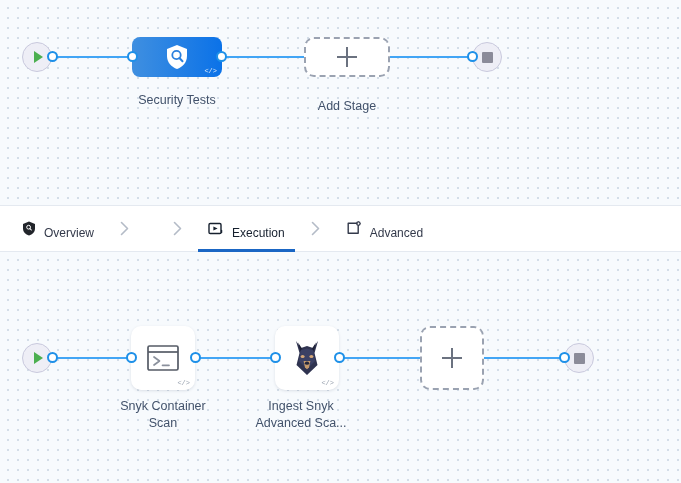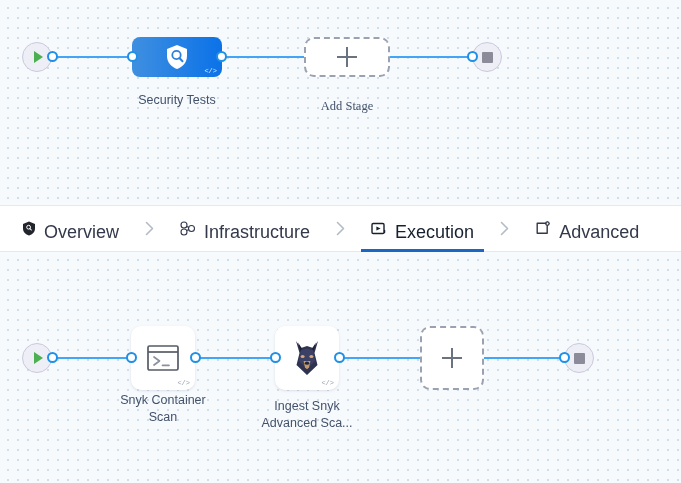--- a/index.html
+++ b/index.html
@@ -172,21 +172,21 @@
   }
   .tab {
     display: flex;
     align-items: center;
     gap: 8px;
     padding: 0 4px;
     position: relative;
     cursor: pointer;
   }
   .tab-label {
-    font-size: 18px;
+    font-size: 12px;
     color: #33394a;
     white-space: nowrap;
     margin-top: 8px;
   }
   .tab.active .tab-label { font-weight: normal; color: #16202e; }
   .tab.active::after {
     content: "";
     position: absolute;
     left: -6px;
     right: -6px;
@@ -226,21 +226,21 @@
       </svg>
       <span class="code-badge">&lt;/&gt;</span>
     </div>
     <div class="port" style="left:127px; top:51px;"></div>
     <div class="port" style="left:216px; top:51px;"></div>
     <div class="node-label" style="left:112px; top:92px; width:130px;">Security Tests</div>
 
     <div class="add-box" style="left:304px; top:37px; width:86px; height:40px;">
       <span class="plus"></span>
     </div>
-    <div class="node-label" style="left:282px; top:98px; width:130px;font-family:Liberation Serif, serif;">Add Stage</div>
+    <div class="node-label" style="left:282px; top:98px; width:130px;">Add Stage</div>
 
     <div class="terminal" style="left:472px; top:42px;">
       <span class="stop-sq"></span>
     </div>
     <div class="port" style="left:467px; top:51px;"></div>
   </div>
 
   <div class="tabbar">
 
     <div class="tab">
@@ -253,32 +253,20 @@
       </span>
       <span class="tab-label">Overview</span>
     </div>
 
     <div class="chev">
       <svg width="9" height="15" viewBox="0 0 9 15">
         <polyline points="1.5,1.5 7.5,7.5 1.5,13.5" fill="none" stroke="#b4bbc7" stroke-width="1.6" stroke-linecap="round" stroke-linejoin="round"></polyline>
       </svg>
     </div>
 
-    <div class="tab">
-      <span class="tab-icon">
-        <svg width="16" height="15" viewBox="0 0 16 15">
-          <circle cx="4" cy="4" r="3" fill="none" stroke="#33394a" stroke-width="1.1"></circle>
-          <circle cx="4" cy="11" r="3" fill="none" stroke="#33394a" stroke-width="1.1"></circle>
-          <circle cx="11.5" cy="7.5" r="3" fill="none" stroke="#33394a" stroke-width="1.1"></circle>
-          <line x1="6.7" y1="5.4" x2="9" y2="6.6" stroke="#33394a" stroke-width="1.1"></line>
-          <line x1="6.7" y1="9.6" x2="9" y2="8.4" stroke="#33394a" stroke-width="1.1"></line>
-        </svg>
-      </span>
-      <span class="tab-label">Infrastructure</span>
-    </div>
 
     <div class="chev">
       <svg width="9" height="15" viewBox="0 0 9 15">
         <polyline points="1.5,1.5 7.5,7.5 1.5,13.5" fill="none" stroke="#b4bbc7" stroke-width="1.6" stroke-linecap="round" stroke-linejoin="round"></polyline>
       </svg>
     </div>
 
     <div class="tab active">
       <span class="tab-icon">
         <svg width="16" height="15" viewBox="0 0 16 15">
@@ -327,41 +315,41 @@
       <svg width="34" height="30" viewBox="0 0 34 30">
         <rect x="2" y="3" width="30" height="24" rx="1.5" fill="#ffffff" stroke="#555b66" stroke-width="1.7"></rect>
         <line x1="2" y1="9" x2="32" y2="9" stroke="#555b66" stroke-width="1.7"></line>
         <polyline points="8,14 13.5,18 8,22" fill="none" stroke="#8a909c" stroke-width="1.7" stroke-linecap="round" stroke-linejoin="round"></polyline>
         <line x1="16.5" y1="22.3" x2="23" y2="22.3" stroke="#8a909c" stroke-width="1.7" stroke-linecap="round"></line>
       </svg>
       <span class="code-badge">&lt;/&gt;</span>
     </div>
     <div class="port" style="left:126px; top:100px;"></div>
     <div class="port" style="left:190px; top:100px;"></div>
-    <div class="node-label" style="left:98px; top:140px; width:130px;">
+    <div class="node-label" style="left:98px; top:146px; width:130px;">
       <div>Snyk Container</div>
       <div>Scan</div>
     </div>
 
     <div class="step-node" style="left:275px; top:74px;">
       <svg width="36" height="38" viewBox="0 0 36 38">
         <path d="M7 2 L10.5 14 L7.5 26 L18 36 L28.5 26 L25.5 14 L29 2 L24 9 L18 7 L12 9 Z" fill="#2f3350"></path>
         <path d="M18 9.5 L24.2 11.2 L26 22 L18 30 L10 22 L11.8 11.2 Z" fill="#3b4064"></path>
         <ellipse cx="13.6" cy="17.6" rx="2" ry="1.5" fill="#d7a878"></ellipse>
         <ellipse cx="22.4" cy="17.6" rx="2" ry="1.5" fill="#d7a878"></ellipse>
         <path d="M14.6 22 L21.4 22 L20 28.5 L18 30.2 L16 28.5 Z" fill="#c49a6c"></path>
         <ellipse cx="18" cy="24.2" rx="2.2" ry="1.6" fill="#23263c"></ellipse>
         <path d="M9 3.5 L11.3 12 L13 9.4 Z" fill="#1d2036"></path>
         <path d="M27 3.5 L24.7 12 L23 9.4 Z" fill="#1d2036"></path>
       </svg>
       <span class="code-badge">&lt;/&gt;</span>
     </div>
     <div class="port" style="left:270px; top:100px;"></div>
     <div class="port" style="left:334px; top:100px;"></div>
-    <div class="node-label" style="left:242px; top:146px; width:130px;">
+    <div class="node-label" style="left:236px; top:146px; width:130px;">
       <div>Ingest Snyk</div>
       <div>Advanced Sca...</div>
     </div>
 
     <div class="add-box" style="left:420px; top:74px; width:64px; height:64px;">
       <span class="plus"></span>
     </div>
 
     <div class="terminal" style="left:564px; top:91px;">
       <span class="stop-sq"></span>

